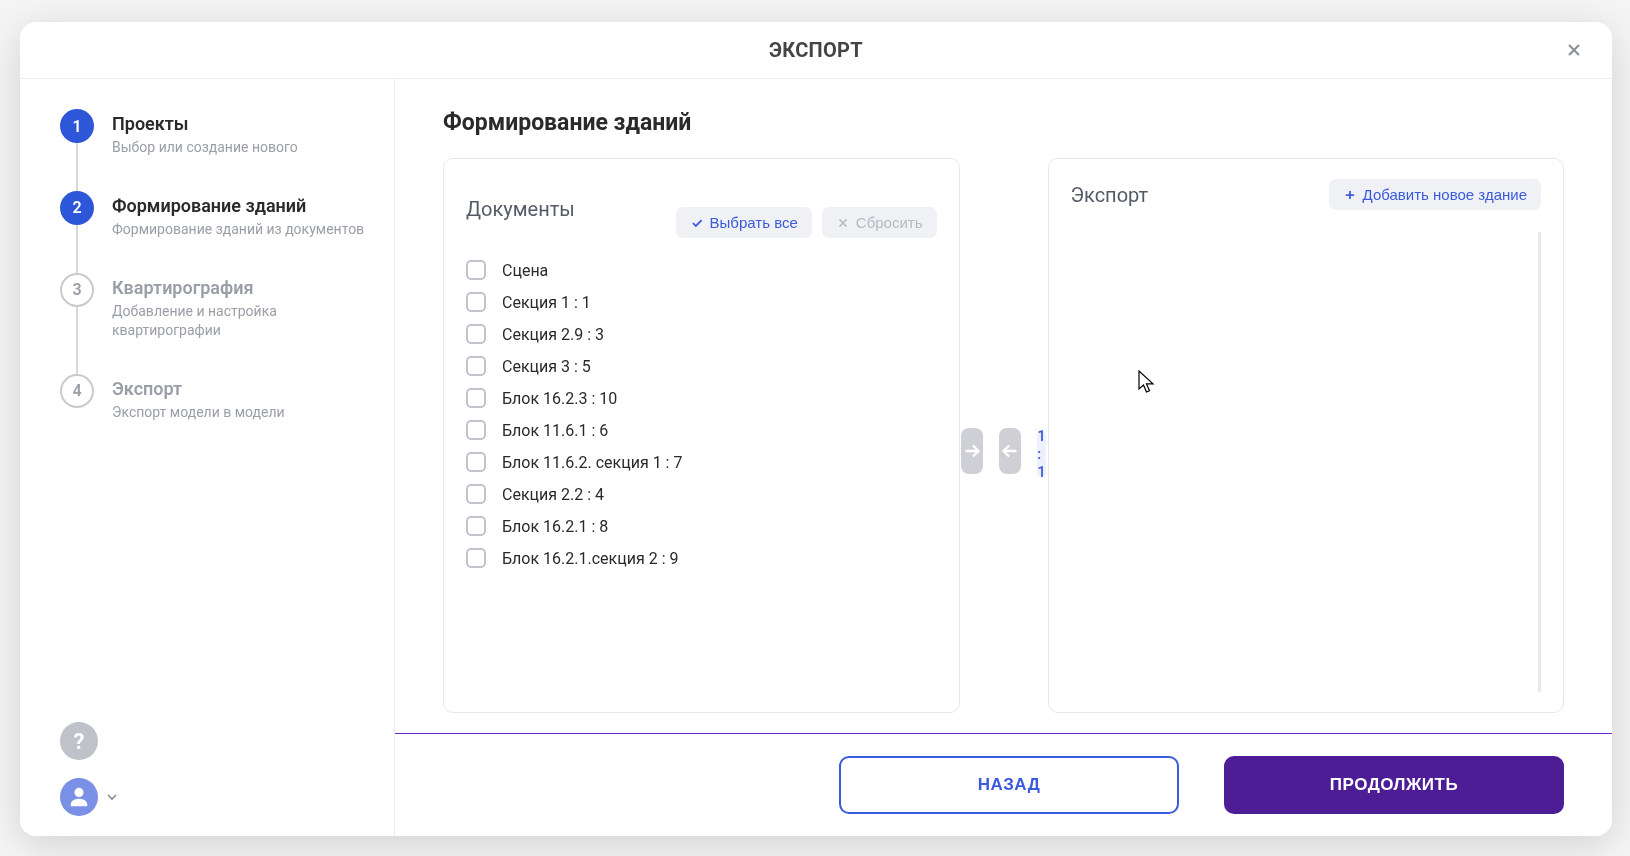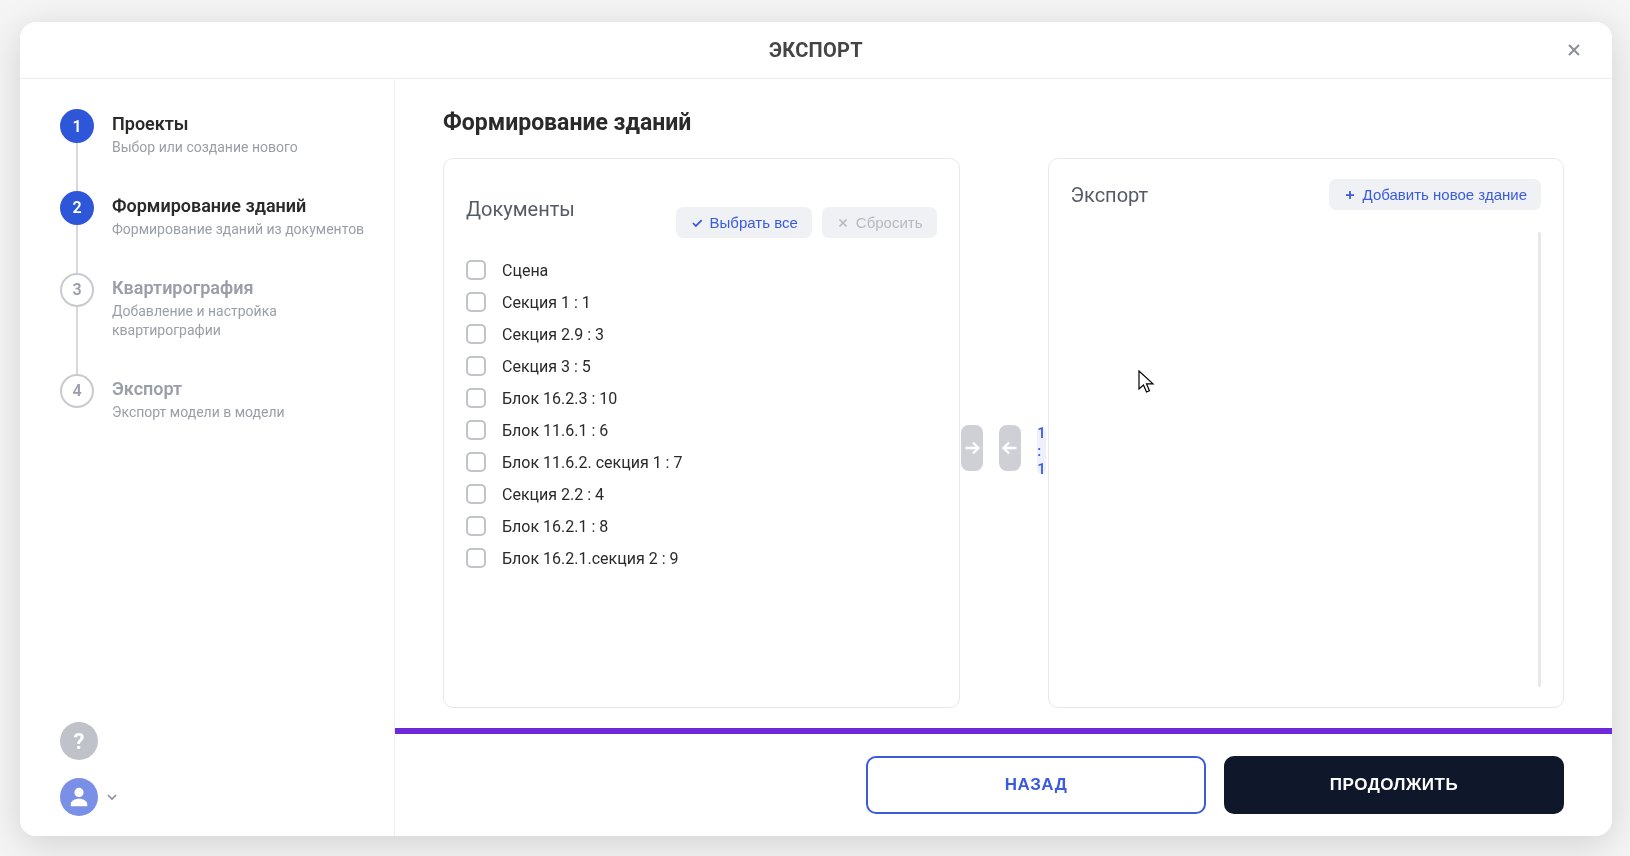--- a/index.html
+++ b/index.html
@@ -266,42 +266,42 @@
     flex: 1;
     border-right: 3px solid #e8e8ec;
     border-radius: 2px;
   }
   .cursor {
     position: absolute;
     pointer-events: none;
   }
   
   .modal-footer {
-    border-top: 6px solid #6d28d9;
+    border-top: 1px solid #6d28d9;
     padding: 22px 48px;
     display: flex;
     justify-content: flex-end;
-    gap: 18px;
+    gap: 45px;
     flex-shrink: 0;
   }
   .btn {
     min-width: 340px;
     height: 58px;
     border-radius: 10px;
     font-size: 17px;
     font-weight: 700;
     letter-spacing: 0.5px;
     display: flex;
     align-items: center;
     justify-content: center;
     cursor: pointer;
     border: none;
   }
   .btn-outline { background: #fff; border: 2px solid #3a5bdc; color: #3a5bdc; }
-  .btn-disabled { background: #0f172a; color: #fff; cursor: default; }
+  .btn-disabled { background: #4c1d95; color: #fff; cursor: default; }
 </style>
 </head>
 <body>
 
 <div class="modal">
   <div class="modal-header">
     <div class="modal-title">ЭКСПОРТ</div>
     <div class="close-btn">
       <svg viewBox="0 0 24 24" fill="none" stroke="currentColor" stroke-width="2.5">
           <path d="M18 6 6 18M6 6l12 12"></path>

